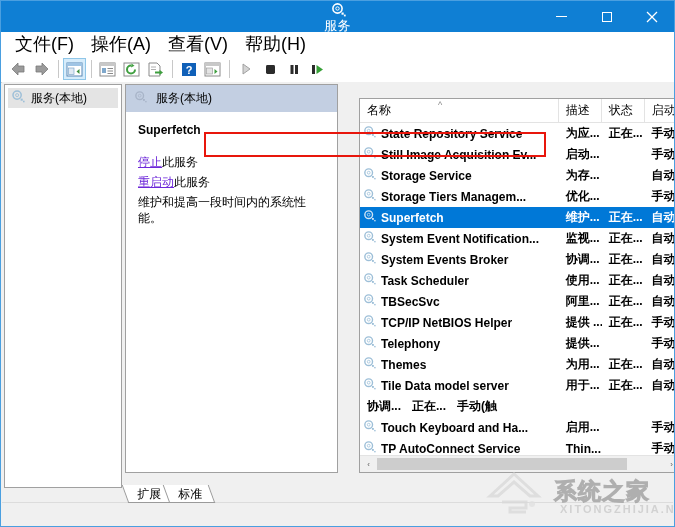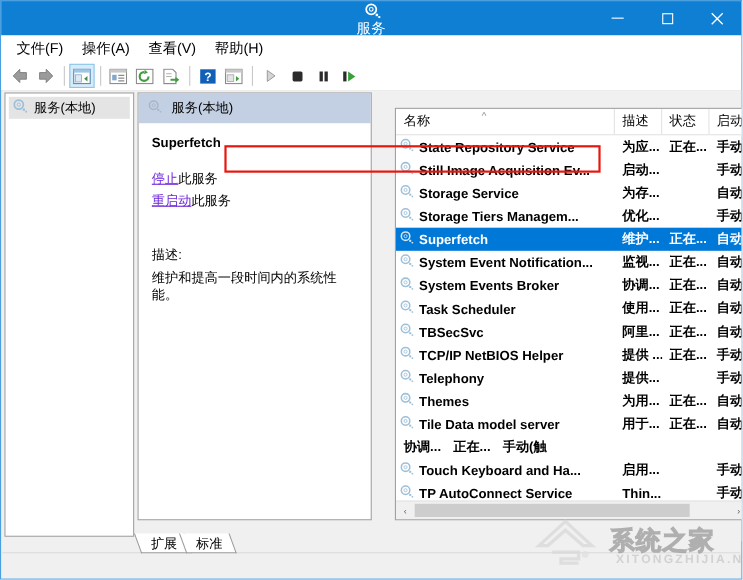--- a/index.html
+++ b/index.html
@@ -75,21 +75,21 @@
   .menubar {
     height: 23px;
     background: #ffffff;
     display: flex;
     align-items: center;
     padding-left: 6px;
     border-bottom: 1px solid #ffffff;
   }
   .menu-item {
     padding: 3px 9px 3px 8px;
-    font-size: 13px;
+    font-size: 18px;
     color: #000000;
     line-height: 14px;
     white-space: nowrap;
   }
 
   
   .toolbar {
     height: 26px;
     background: #ffffff;
     display: flex;
@@ -591,21 +591,20 @@
           <span class="dh-label">服务(本地)</span>
         </div>
         <div class="detail-body">
           <div class="svc-title">Superfetch</div>
           <div class="link-line">
             <span class="link">停止</span><span>此服务</span>
           </div>
           <div class="link-line">
             <span class="link">重启动</span><span>此服务</span>
           </div>
-          <div class="desc-label">描述:</div>
           <div class="desc-text">维护和提高一段时间内的系统性能。</div>
         </div>
       </div>
 
       <div class="list-pane">
         <div class="list-header">
           <div class="hcell name">
             <span>名称</span>
             <span class="sort-caret">^</span>
           </div>

